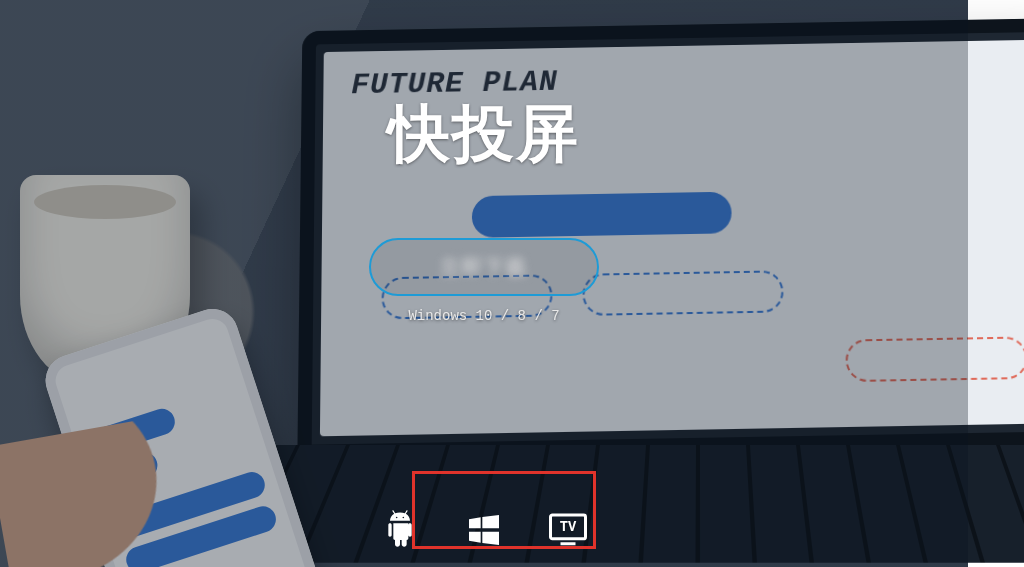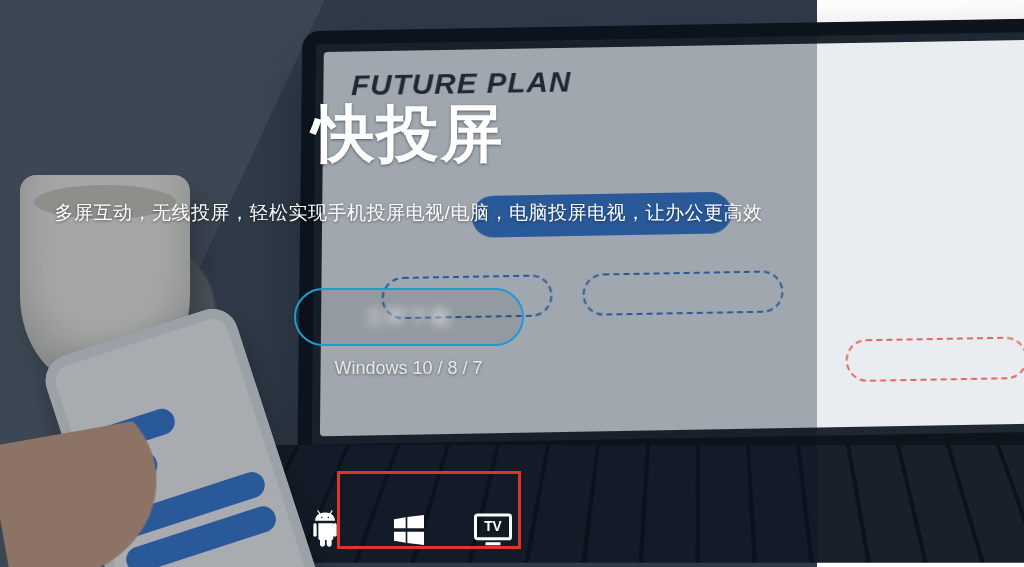--- a/index.html
+++ b/index.html
@@ -1,25 +1,26 @@
 <!DOCTYPE html>
 <html><head>
 <meta charset="utf-8">
 <style>
   * { margin: 0; padding: 0; box-sizing: border-box; }
   html, body { width: 1024px; height: 567px; overflow: hidden; font-family: "Microsoft YaHei", "Helvetica Neue", Arial, sans-serif; }
   .hero {
     position: relative;
-    width: 817px;
+    width: 968px;
     height: 567px;
     background:
       linear-gradient(rgba(15,25,40,0.58), rgba(15,25,40,0.58)),
       radial-gradient(circle at 18% 55%, #f2efe8 0 9%, transparent 9.5%),
       linear-gradient(115deg, #b7c3cf 0 30%, #8a97a6 30% 100%);
     background-color: #55606e;
+    font-family: Liberation Mono, monospace;
   }
   
   .bg-laptop {
     position: absolute;
     left: 300px; top: 20px;
     width: 780px; height: 430px;
     background: #1e2732;
     border-radius: 18px 18px 6px 6px;
     box-shadow: inset 0 0 0 14px #0d141c, 0 30px 60px rgba(0,0,0,0.35);
     transform: perspective(1400px) rotateX(6deg) rotateZ(-1deg);
@@ -119,21 +120,21 @@
   }
   .cta-label {
     color: #e8e8e8;
     font-size: 20px;
     filter: blur(4px);           
     text-shadow: none;
     letter-spacing: 2px;
   }
   .os-support {
     margin-top: 12px;
-    font-size: 18px;
+    font-size: 14px;
     color: #e8e8e8;
   }
   .platforms {
     position: absolute;
     bottom: 16px;
     display: flex;
     align-items: center;
     gap: 42px;
   }
   .highlight-box {
@@ -170,21 +171,20 @@
       <div class="row r2"></div>
       <div class="row r3"></div>
       <div class="row r4"></div>
   </div>
   <div class="bg-hand"></div>
   <div class="shade"></div>
 
   <div class="content">
     <div class="title">快投屏</div>
 
-    <div class="subtitle">多屏互动，无线投屏，轻松实现手机投屏电视/电脑，电脑投屏电视，让办公更高效</div>
 
     <div class="cta">
       <span class="cta-label">立即下载</span>
     </div>
 
     <div class="os-support">Windows 10 / 8 / 7</div>
 
     <div class="platforms">
 
       <div class="plat" title="Android">

